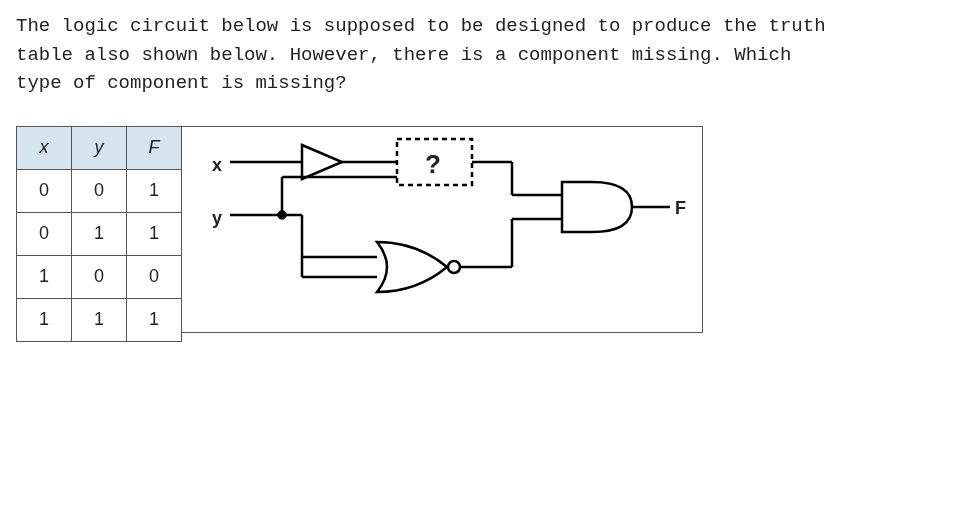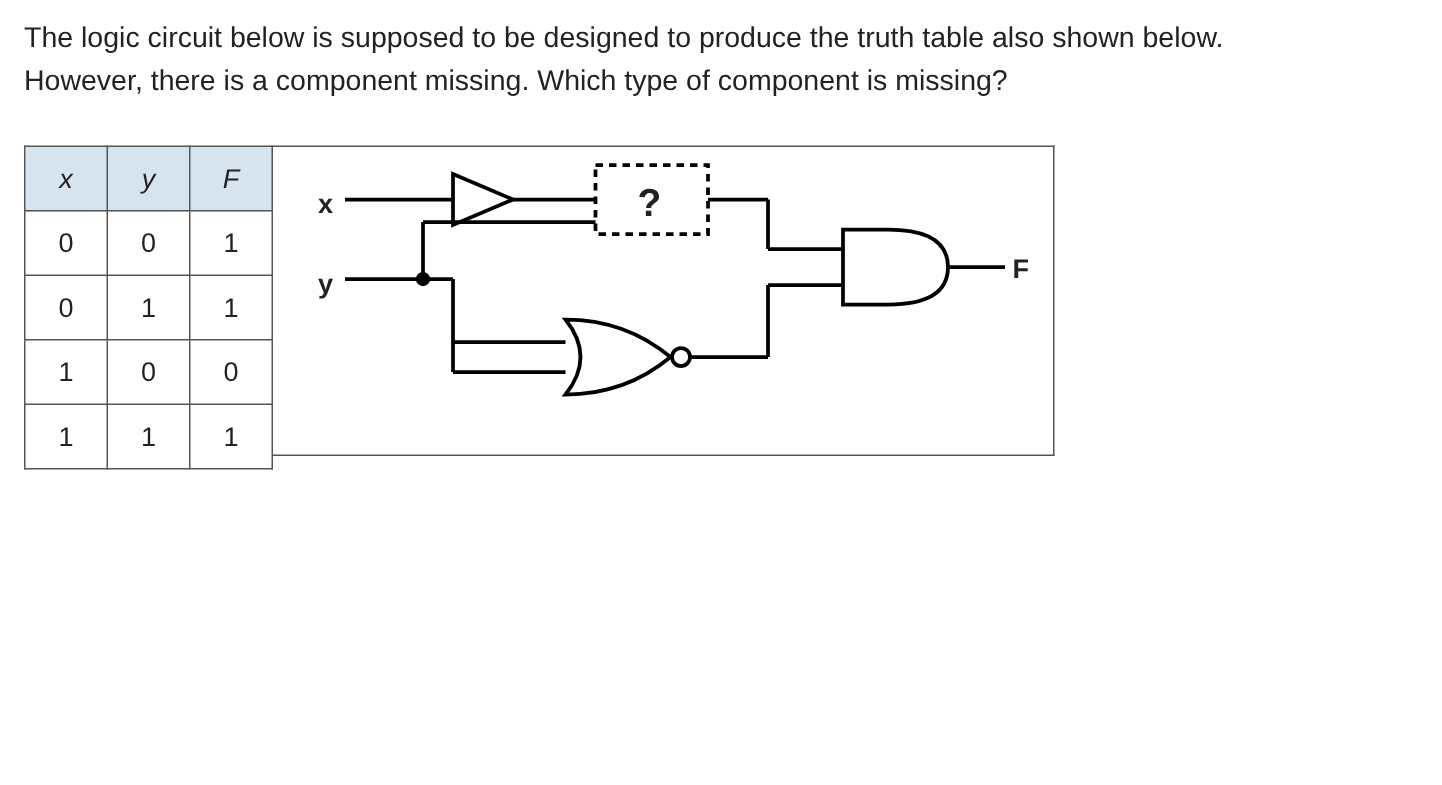--- a/index.html
+++ b/index.html
@@ -9,20 +9,21 @@
     font-size: 19px;
     color: #222;
     background: #fff;
     width: 961px;
     box-sizing: border-box;
     line-height: 1.5;
   }
   .question {
     margin-bottom: 28px;
     max-width: 820px;
+    font-family: Liberation Mono, monospace;
   }
   .content-row {
     display: flex;
     align-items: flex-start;
   }
   table.truth {
     border-collapse: collapse;
     font-size: 18px;
     font-style: italic;
   }

